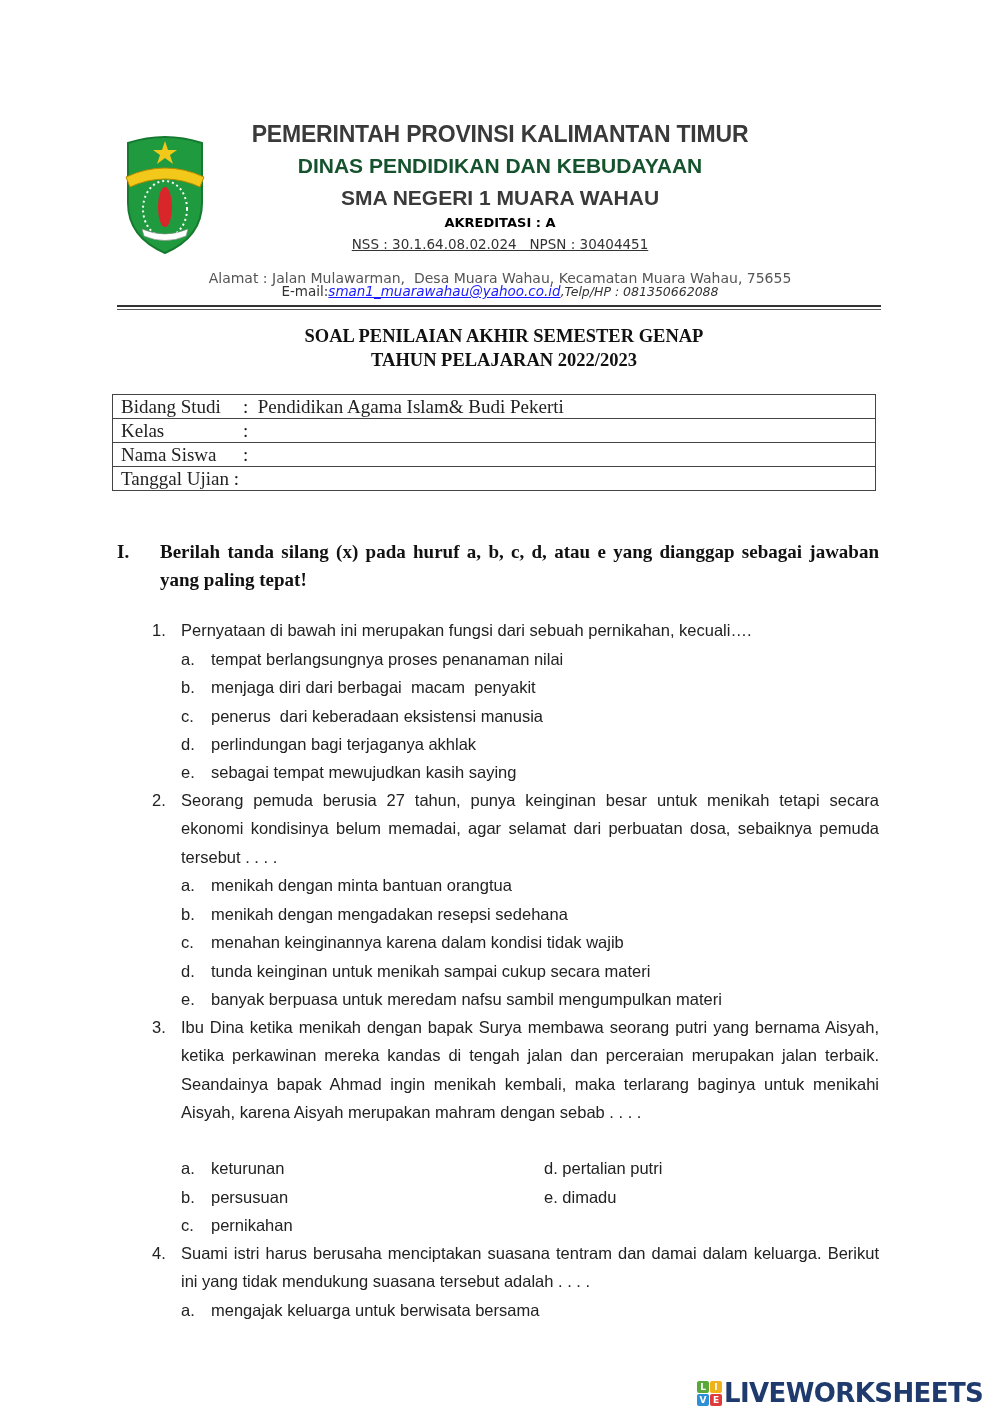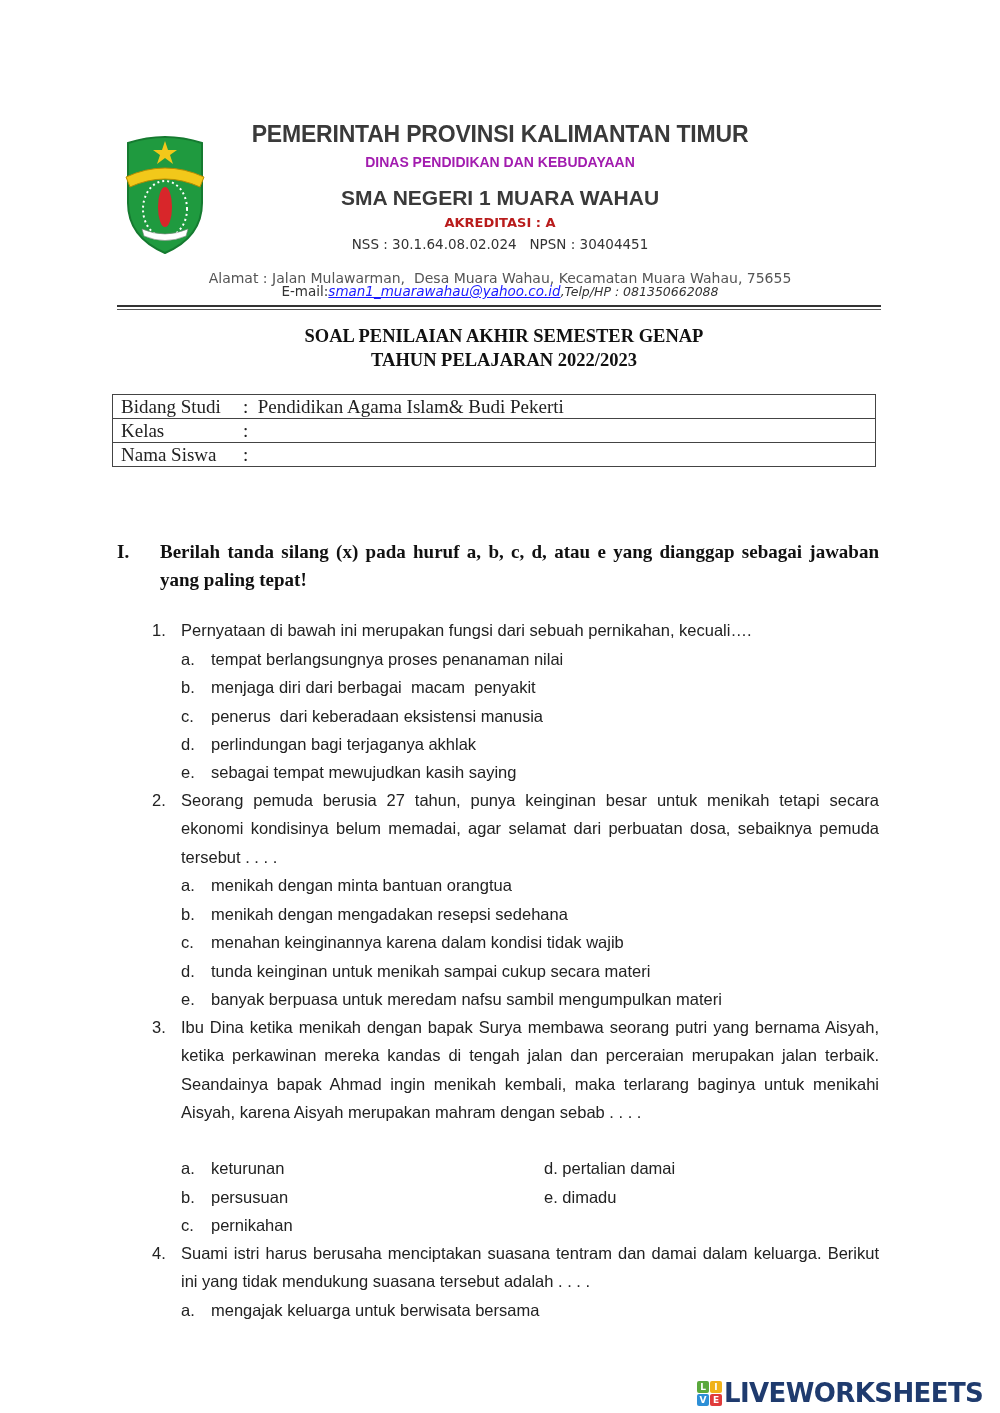--- a/index.html
+++ b/index.html
@@ -3,23 +3,23 @@
 <meta charset="utf-8">
 <style>
   html, body { margin: 0; padding: 0; background: #ffffff; }
   body { width: 1000px; height: 1413px; position: relative; overflow: hidden; color: #1a1a1a; }
   .abs { position: absolute; }
 
   
   .logo { left: 122px; top: 133px; width: 86px; height: 122px; }
   .hdr-line { left: 0; width: 1000px; text-align: center; white-space: nowrap; }
   .h1 { top: 121px; left: 0; width: 1000px; font-family: "Liberation Sans", sans-serif; font-weight: bold; font-size: 23px; color: #3a3a3a; letter-spacing: -0.2px; }
-  .h2 { top: 154px; font-family: "Liberation Sans", sans-serif; font-weight: bold; font-size: 14px; color: #a21caf; }
+  .h2 { top: 154px; font-family: "Liberation Sans", sans-serif; font-weight: bold; font-size: 21px; color: #14532d; }
   .h3 { top: 186px; font-family: "Liberation Sans", sans-serif; font-weight: bold; font-size: 21px; color: #3a3a3a; }
-  .h4 { top: 215px; font-family: "DejaVu Sans", sans-serif; font-weight: bold; font-size: 13px; color: #b91c1c; }
+  .h4 { top: 215px; font-family: "DejaVu Sans", sans-serif; font-weight: bold; font-size: 13px; color: #000000; }
   .h5 { top: 236px; font-family: "DejaVu Sans", sans-serif; font-size: 13.5px; color: #333; }
   .h6 { top: 270px; font-family: "DejaVu Sans", sans-serif; font-size: 14px; color: #555; }
   .h7 { top: 283px; font-family: "DejaVu Sans", sans-serif; font-size: 13.5px; color: #333; text-align: center; }
   .h7 a { color: #1a1aff; font-style: italic; text-decoration: underline; }
   .h7 .tel { font-style: italic; font-size: 12.5px; }
   .rule-thick { left: 117px; top: 305px; width: 764px; height: 2px; background: #333; }
   .rule-thin { left: 117px; top: 309px; width: 764px; height: 1px; background: #555; }
 
   
   .title { left: 4px; width: 1000px; text-align: center; font-family: "Liberation Serif", serif; font-weight: bold; font-size: 18.5px; color: #111; }
@@ -61,41 +61,44 @@
     <ellipse cx="43" cy="76" rx="22" ry="28" fill="none" stroke="#ffffff" stroke-width="2" stroke-dasharray="2 3"></ellipse>
     <ellipse cx="43" cy="74" rx="7" ry="20" fill="#d8262a"></ellipse>
     <path d="M20 96 Q43 106 66 96 L64 103 Q43 112 22 103 Z" fill="#ffffff" stroke="#888" stroke-width="0.6"></path>
   </svg>
 </div>
 
 <div class="abs hdr-line h1">PEMERINTAH PROVINSI KALIMANTAN TIMUR</div>
 <div class="abs hdr-line h2">DINAS PENDIDIKAN DAN KEBUDAYAAN</div>
 <div class="abs hdr-line h3">SMA NEGERI 1 MUARA WAHAU</div>
 <div class="abs hdr-line h4">AKREDITASI : A</div>
-<div class="abs hdr-line h5" style="white-space:pre;"><span>NSS : 30.1.64.08.02.024   NPSN : 30404451</span></div>
+<div class="abs hdr-line h5" style="white-space:pre;text-decoration:underline;"><span>NSS : 30.1.64.08.02.024   NPSN : 30404451</span></div>
 <div class="abs hdr-line h6" style="white-space:pre;">Alamat : Jalan Mulawarman,  Desa Muara Wahau, Kecamatan Muara Wahau, 75655</div>
 <div class="abs hdr-line h7">
   <span>E-mail:</span><a>sman1_muarawahau@yahoo.co.id</a><span class="tel">,Telp/HP : 081350662088</span>
 </div>
 <div class="abs rule-thick"></div>
 <div class="abs rule-thin"></div>
 
 <div class="abs title t1">SOAL PENILAIAN AKHIR SEMESTER GENAP</div>
 <div class="abs title t2">TAHUN PELAJARAN 2022/2023</div>
 
 <table class="abs info">
   <tbody>
       <tr>
         <td><span class="lbl">Bidang Studi</span><span>:</span>&nbsp; <span>Pendidikan Agama Islam&amp; Budi Pekerti</span></td>
       </tr>
   <tr>
         <td><span class="lbl">Kelas</span><span>:</span> <span></span></td>
       </tr>
   <tr>
         <td><span class="lbl">Nama Siswa</span><span>:</span> <span></span></td>
+      </tr>
+  <tr>
+        <td><span>Tanggal Ujian</span> <span>:</span> <span></span></td>
       </tr>
 </tbody>
   </table>
 
 <div class="abs sec">
   <span class="num">I.</span>
   <div class="txt">Berilah tanda silang (x) pada huruf a, b, c, d, atau e yang dianggap sebagai jawaban yang paling tepat!</div>
 </div>
 
 <div class="abs q qtext" style="top:616px;">
@@ -118,21 +121,21 @@
 <div class="opt qtext" style="left:181px;top:957px;"><span class="ol">d.</span><span>tunda keinginan untuk menikah sampai cukup secara materi</span></div>
 <div class="opt qtext" style="left:181px;top:985px;"><span class="ol">e.</span><span>banyak berpuasa untuk meredam nafsu sambil mengumpulkan materi</span></div>
 
 <div class="abs q qtext" style="top:1013px;">
   <span class="qn">3.</span>
   <div class="qb">Ibu Dina ketika menikah dengan bapak Surya membawa seorang putri yang bernama Aisyah, ketika perkawinan mereka kandas di tengah jalan dan perceraian merupakan jalan terbaik. Seandainya bapak Ahmad ingin menikah kembali, maka terlarang baginya untuk menikahi Aisyah, karena Aisyah merupakan mahram dengan sebab . . . .</div>
 </div>
 <div class="opt qtext" style="left:181px;top:1154px;"><span class="ol">a.</span><span>keturunan</span></div>
 <div class="opt qtext" style="left:181px;top:1183px;"><span class="ol">b.</span><span>persusuan</span></div>
 <div class="opt qtext" style="left:181px;top:1211px;"><span class="ol">c.</span><span>pernikahan</span></div>
-<div class="opt qtext" style="left:544px;top:1154px;"><span>d.</span> <span>pertalian damai</span></div>
+<div class="opt qtext" style="left:544px;top:1154px;"><span>d.</span> <span>pertalian putri</span></div>
 <div class="opt qtext" style="left:544px;top:1183px;"><span>e.</span> <span>dimadu</span></div>
 
 <div class="abs q qtext" style="top:1239px;">
   <span class="qn">4.</span>
   <div class="qb">Suami istri harus berusaha menciptakan suasana tentram dan damai dalam keluarga. Berikut ini yang tidak mendukung suasana tersebut adalah . . . .</div>
 </div>
 <div class="opt qtext" style="left:181px;top:1296px;"><span class="ol">a.</span><span>mengajak keluarga untuk berwisata bersama</span></div>
 
 <div class="abs brand">
   <div class="tiles">

